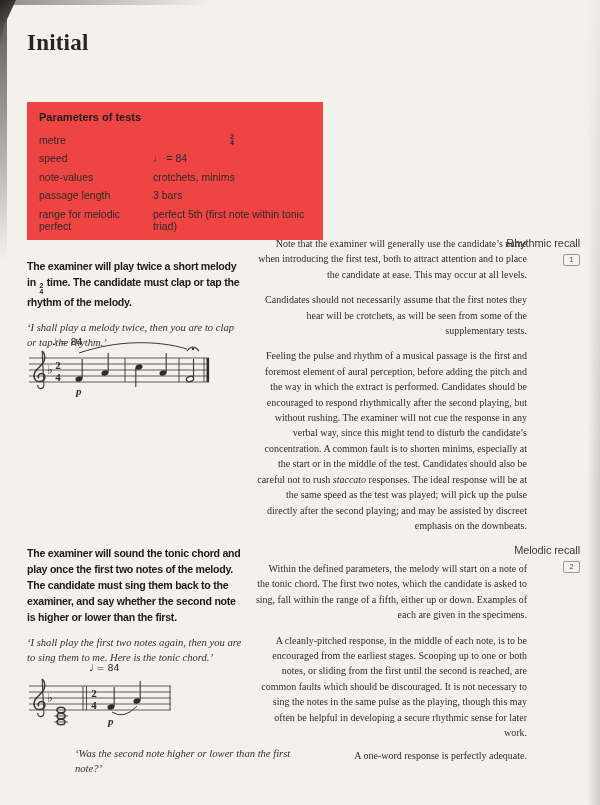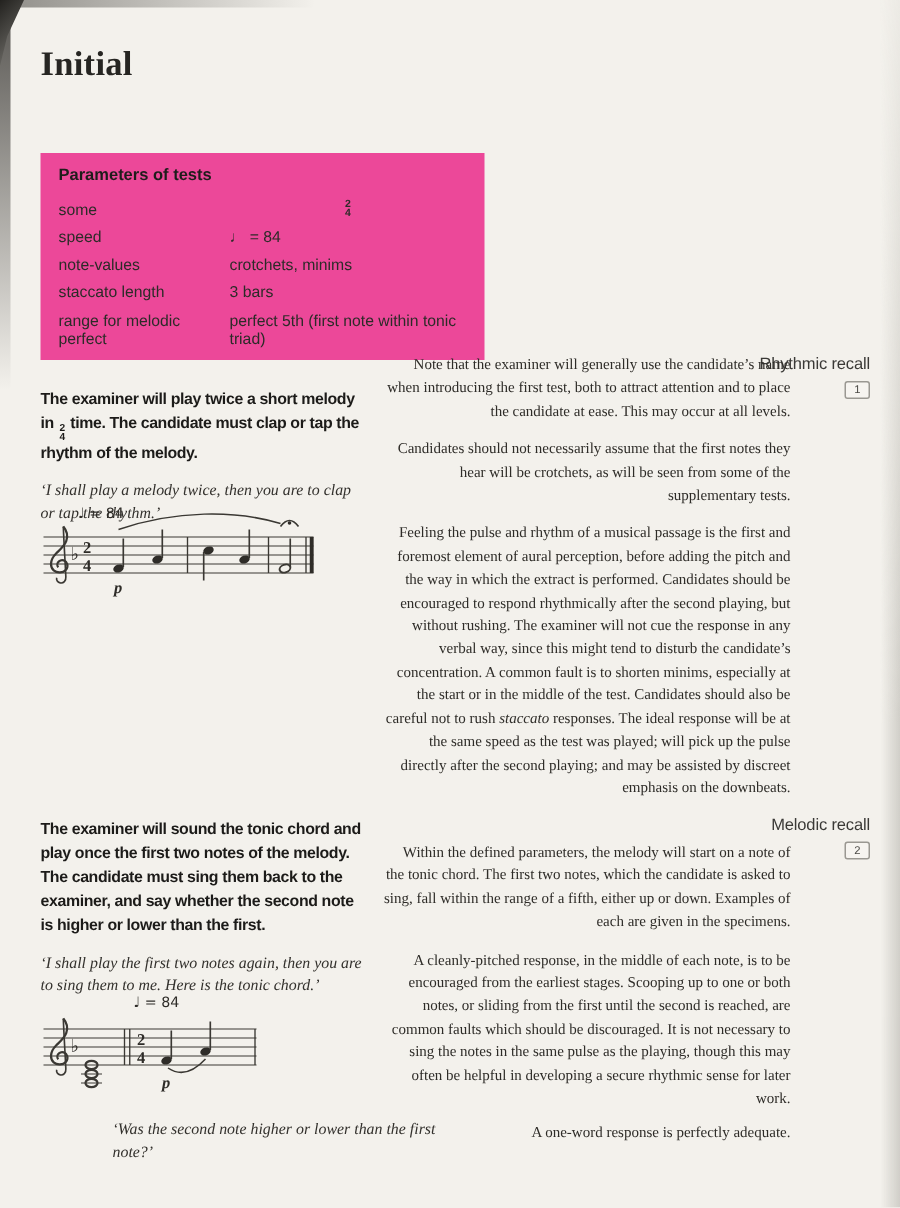--- a/index.html
+++ b/index.html
@@ -20,21 +20,21 @@
   .scan-right-band{position:absolute;right:0;top:0;width:13px;height:805px;
     background:linear-gradient(to left,rgba(140,138,130,0.42),rgba(140,138,130,0));
     opacity:.8;}
   .scan-right-band::after{content:"";position:absolute;inset:0;
     background:linear-gradient(to bottom,rgba(243,241,236,0.8),rgba(243,241,236,0) 60%);}
   
   .page-title{position:absolute;left:27px;top:27px;
     font-size:23px;font-weight:bold;line-height:31px;color:#262522;letter-spacing:.2px;}
   
   .params{position:absolute;left:27px;top:102px;width:272px;
-    background:#ec4899;padding:9px 12px 8px 12px;
+    background:#ef4444;padding:9px 12px 8px 12px;
     font-family:"Liberation Sans", sans-serif;font-size:10.5px;color:#2c2b28;}
   .params .hdr{font-weight:bold;font-size:11px;margin-bottom:4px;color:#1e1d1b;}
   .params .row{display:grid;grid-template-columns:114px 1fr;padding-top:6.5px;align-items:center;}
   .frac{display:inline-flex;flex-direction:column;align-items:center;
     font-size:7px;line-height:6px;font-weight:bold;vertical-align:-3px;}
   .ifrac{display:inline-flex;flex-direction:column;align-items:center;
     font-size:6.8px;line-height:5.6px;font-weight:bold;vertical-align:-2px;margin:0 1px;}
   
   .left-block{position:absolute;left:27px;width:218px;}
   .right-block{position:absolute;left:255px;width:272px;}
@@ -61,36 +61,36 @@
 <div class="scan-corner"></div>
 <div class="scan-right-band"></div>
 
 <div class="page-title">
   <div>Initial</div>
 </div>
 
 <div class="params">
   <div class="hdr">Parameters of tests</div>
   <div class="row">
-    <span>some</span>
+    <span>metre</span>
     <span class="frac">
         <span>2</span>
         <span>4</span>
       </span>
   </div>
   <div class="row">
     <span>speed</span>
     <span>♩ = 84</span>
   </div>
   <div class="row">
     <span>note-values</span>
     <span>crotchets, minims</span>
   </div>
   <div class="row">
-    <span>staccato length</span>
+    <span>passage length</span>
     <span>3 bars</span>
   </div>
   <div class="row">
     <span>range for melodic perfect</span>
     <span>perfect 5th (first note within tonic triad)</span>
   </div>
 </div>
 
 <div class="margin-label" style="top:237px;">
   <div>Rhythmic recall</div>

